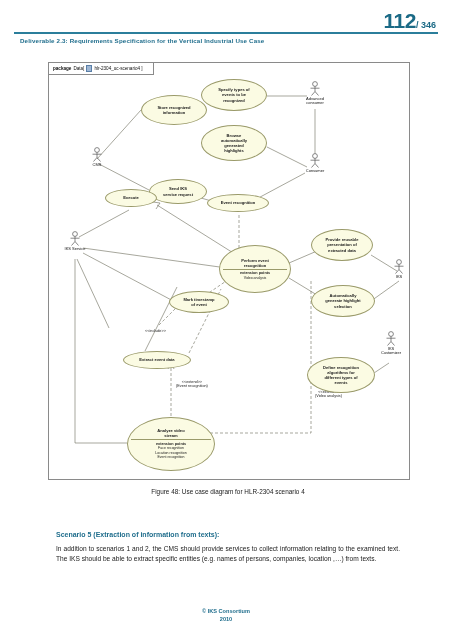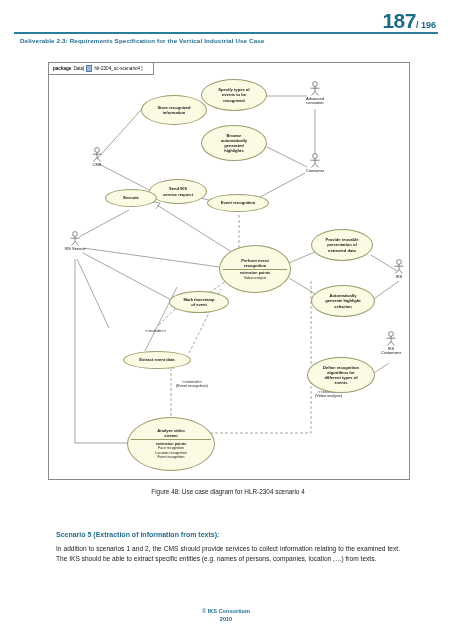--- a/index.html
+++ b/index.html
@@ -124,21 +124,21 @@
     color:#1f6d8c; line-height:1.4;
   }
   .footer .yr { display:block; }
 </style>
 </head>
 <body>
 
 <div class="page">
 
   <div class="pageno">
-    <span class="big">187</span><span class="small">/ 196</span>
+    <span class="big">112</span><span class="small">/ 346</span>
   </div>
   <div class="headrule"></div>
   <div class="deliverable">Deliverable 2.3: Requirements Specification for the Vertical Industrial Use Case</div>
 
   <div class="figure">
 
     <div class="pkgtab">
       <b>package</b>
       <span>Data[</span>
       <span class="pkgicon"></span>

